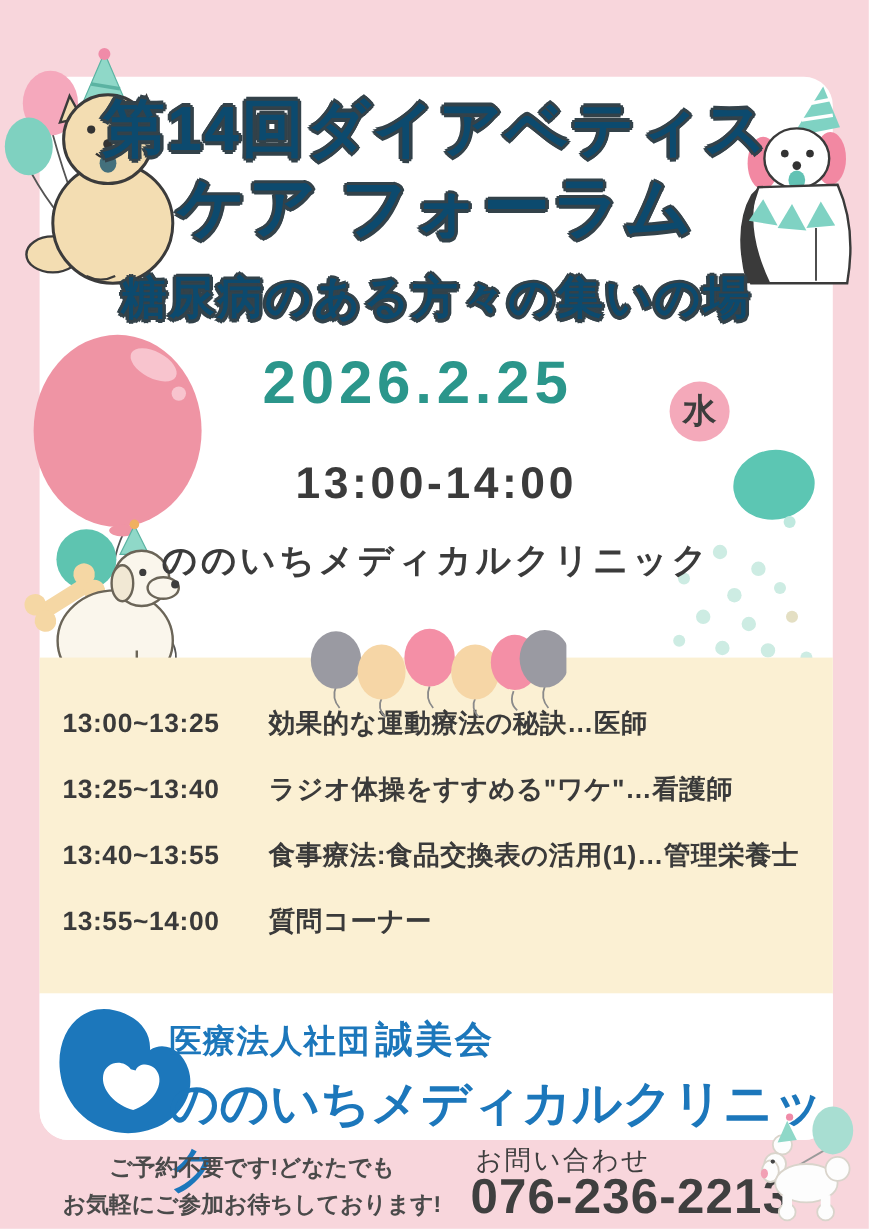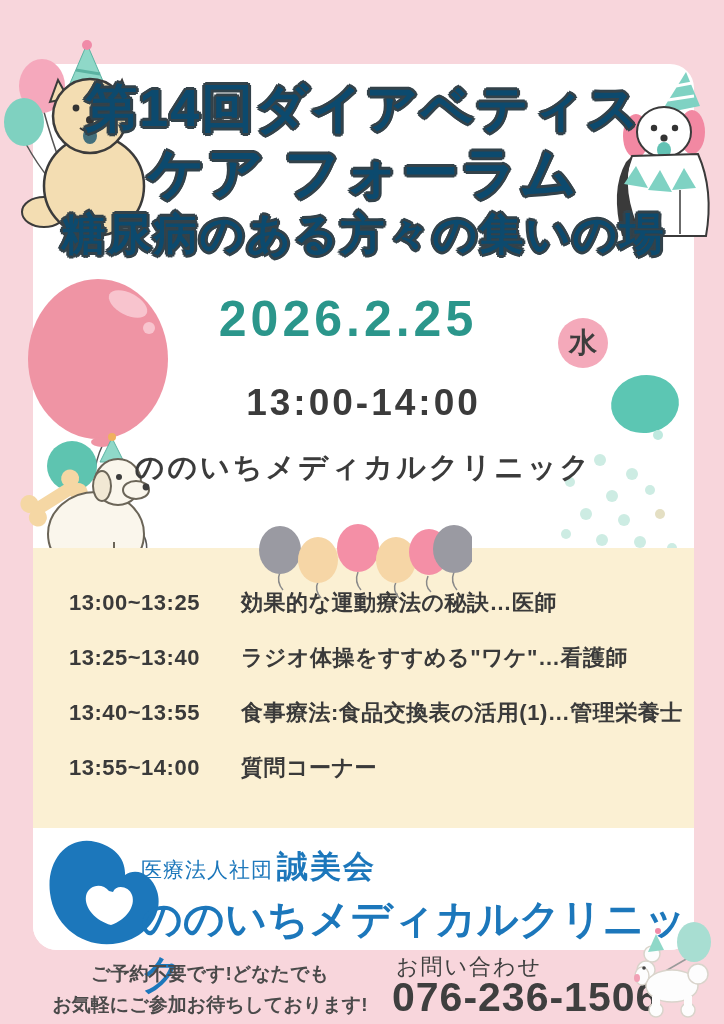--- a/index.html
+++ b/index.html
@@ -20,21 +20,21 @@
   .title-block { left:33px; top:76px; width:661px; text-align:center; }
   .outline {
     color:#0c4a6e; font-weight:800; letter-spacing:2px;
     text-shadow:
       -2px -2px 0 #33424a, 2px -2px 0 #33424a, -2px 2px 0 #33424a, 2px 2px 0 #33424a,
       -3px 0 0 #33424a, 3px 0 0 #33424a, 0 -3px 0 #33424a, 0 3px 0 #33424a,
       -2px 0 0 #33424a, 2px 0 0 #33424a, 0 -2px 0 #33424a, 0 2px 0 #33424a;
   }
   .title-line1 { font-size:52px; line-height:1.25; }
   .title-line2 { font-size:56px; line-height:1.15; }
-  .subtitle    { font-size:44px; line-height:1.3; margin-top:0; }
+  .subtitle    { font-size:38px; line-height:1.3; margin-top:20px; }
 
   
   .date-line {
     left:33px; top:290px; width:630px; text-align:center;
     font-size:50px; font-weight:800; color:#2b968b; letter-spacing:4px;
   }
   .weekday-badge {
     left:558px; top:318px; width:50px; height:50px; border-radius:50%;
     background:#f4a9ba; display:flex; align-items:center; justify-content:center;
     font-size:28px; font-weight:700; color:#3d3d3d; z-index:3; position:absolute;
@@ -51,34 +51,34 @@
     left:33px; top:488px; width:661px; text-align:center;
     font-size:32px; font-weight:700; color:#3b3b3b; letter-spacing:3px;
   }
 
   
   .schedule-band {
     position:absolute; left:33px; top:548px; width:661px; height:280px;
     background:#fbf0d3; z-index:2; padding-top:44px;
   }
   .schedule-row {
-    display:flex; padding-left:36px; margin-bottom:33px;
+    display:flex; padding-left:19px; margin-bottom:33px;
     font-size:22px; font-weight:700; color:#3a3a3a; line-height:1;
   }
   .schedule-time  { width:172px; flex:0 0 auto; letter-spacing:0.5px; }
   .schedule-topic { flex:1; letter-spacing:0.5px; }
 
   
   .logo-band {
     position:absolute; left:33px; top:828px; width:661px; height:122px;
     background:#ffffff; border-radius:0 0 24px 24px; z-index:2;
   }
   .logo-text { position:absolute; left:108px; top:18px; }
   .org-line  { color:#1c77bb; font-family:"Liberation Serif", serif; }
-  .org-small { font-size:21px; font-weight:400; letter-spacing:1px; }
+  .org-small { font-size:27px; font-weight:700; letter-spacing:1px; }
   .org-big   { font-size:31px; font-weight:700; letter-spacing:2px; }
   .clinic-name {
     margin-top:4px; color:#1c77bb; font-size:41px; font-weight:800; letter-spacing:0px;
   }
 
   
   .footer-note {
     left:45px; top:958px; width:330px; text-align:center;
     font-size:19px; font-weight:700; color:#4a4a4a; line-height:1.65;
   }
@@ -250,21 +250,21 @@
       </div>
       <div class="clinic-name">ののいちメディカルクリニック</div>
     </div>
   </div>
 
   <div class="txt footer-note">
     <div>ご予約不要です!どなたでも</div>
     <div>お気軽にご参加お待ちしております!</div>
   </div>
   <div class="txt contact-label">お問い合わせ</div>
-  <div class="txt contact-phone">076-236-1506</div>
+  <div class="txt contact-phone">076-236-2213</div>
 
   <svg class="deco" style="left:606px; top:918px; z-index:4;" width="116" height="106" viewBox="0 0 116 106">
     <line x1="82" y1="40" x2="44" y2="62" stroke="#9a9a9a" stroke-width="1.5"></line>
     <ellipse cx="88" cy="24" rx="17" ry="20" fill="#a8ded2"></ellipse>
     <circle cx="46" cy="36" r="8" fill="#fdfdfd" stroke="#d9d4cb" stroke-width="1.5"></circle>
     <polygon points="50,16 42,34 58,32" fill="#8fd8c8"></polygon>
     <circle cx="52" cy="13" r="3" fill="#f08ba8"></circle>
     <circle cx="40" cy="52" r="9" fill="#fdfdfd" stroke="#d9d4cb" stroke-width="1.5"></circle>
     <ellipse cx="36" cy="58" rx="7" ry="9" fill="#fdfdfd" stroke="#d9d4cb" stroke-width="1.5"></ellipse>
     <circle cx="38" cy="50" r="1.8" fill="#444"></circle>

